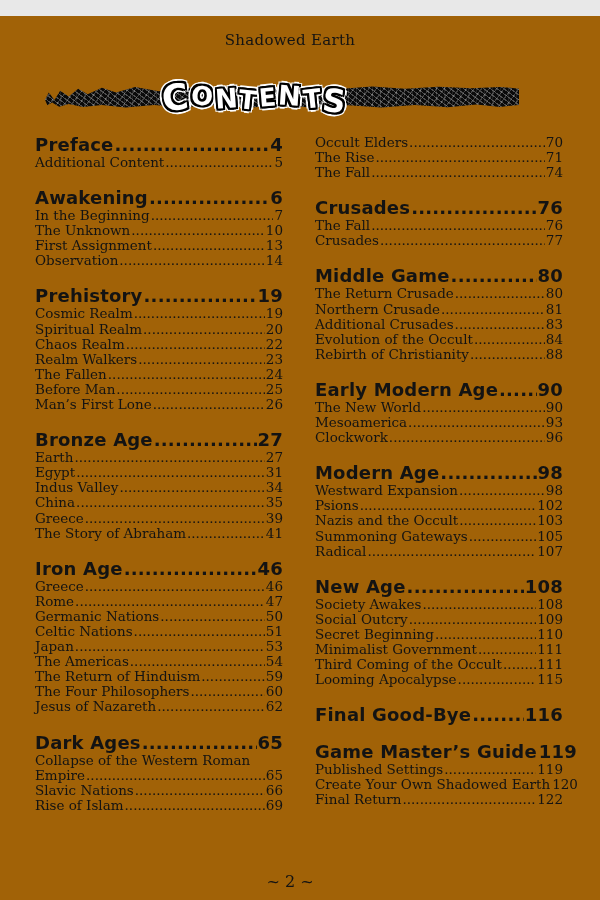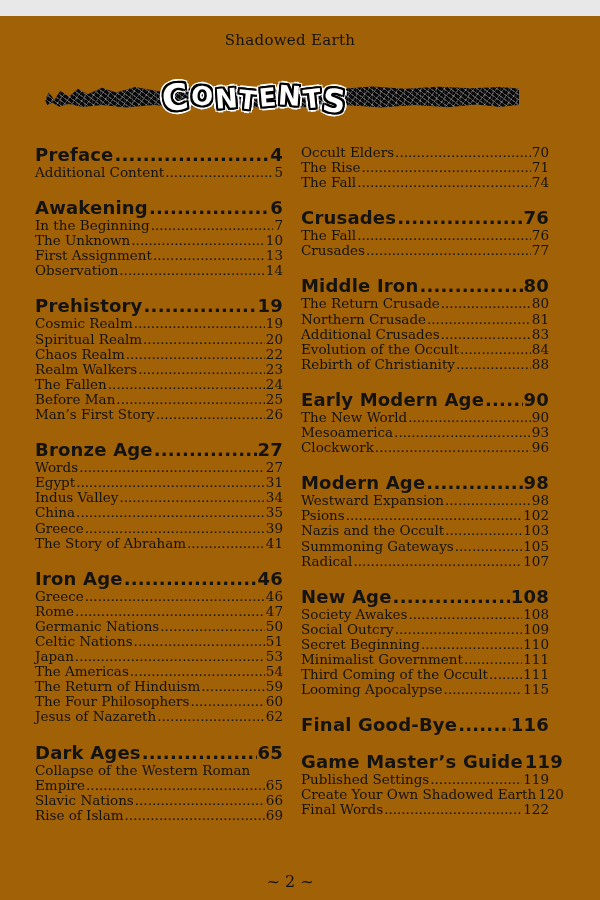--- a/index.html
+++ b/index.html
@@ -40,22 +40,22 @@
   .bl0 { font-size:36px !important; transform:rotate(-7deg); }
   .bl1 { transform:rotate(4deg) translateY(-1px); }
   .bl2 { font-size:27px !important; transform:rotate(-4deg) translateY(1px); }
   .bl3 { transform:rotate(6deg) translateY(3px); }
   .bl4 { font-size:25px !important; transform:rotate(-5deg); }
   .bl5 { font-size:27px !important; transform:rotate(4deg) translateY(-2px); }
   .bl6 { transform:rotate(-6deg) translateY(2px); }
   .bl7 { font-size:32px !important; transform:rotate(7deg) translateY(4px); }
   
   .toc {
-    position:absolute; top:129px; left:35px; width:510px;
-    display:flex; gap:18px;
+    position:absolute; top:119px; left:35px; width:510px;
+    display:flex; gap:32px;
   }
   .toc-col { width:248px; }
   .toc-section { margin-bottom:18px; }
   .toc-row {
     display:flex; align-items:baseline;
     font-size:13.5px; line-height:15.1px;
   }
   .toc-row .label { white-space:nowrap; }
   .toc-row .dots { flex:1 1 auto; overflow:hidden; white-space:nowrap; margin:0 1px; }
   .toc-row .dots::after {
@@ -164,33 +164,33 @@
             <span class="label">The Fallen</span>
             <span class="dots"></span>
             <span class="pg">24</span>
           </div>
           <div class="toc-row">
             <span class="label">Before Man</span>
             <span class="dots"></span>
             <span class="pg">25</span>
           </div>
           <div class="toc-row">
-            <span class="label">Man’s First Story</span>
+            <span class="label">Man’s First Lone</span>
             <span class="dots"></span>
             <span class="pg">26</span>
           </div>
         </div>
         <div class="toc-section">
           <div class="toc-row toc-heading">
             <span class="label">Bronze Age</span>
             <span class="dots"></span>
             <span class="pg">27</span>
           </div>
           <div class="toc-row">
-            <span class="label">Words</span>
+            <span class="label">Earth</span>
             <span class="dots"></span>
             <span class="pg">27</span>
           </div>
           <div class="toc-row">
             <span class="label">Egypt</span>
             <span class="dots"></span>
             <span class="pg">31</span>
           </div>
           <div class="toc-row">
             <span class="label">Indus Valley</span>
@@ -321,21 +321,21 @@
             <span class="pg">76</span>
           </div>
           <div class="toc-row">
             <span class="label">Crusades</span>
             <span class="dots"></span>
             <span class="pg">77</span>
           </div>
         </div>
         <div class="toc-section">
           <div class="toc-row toc-heading">
-            <span class="label">Middle Iron</span>
+            <span class="label">Middle Game</span>
             <span class="dots"></span>
             <span class="pg">80</span>
           </div>
           <div class="toc-row">
             <span class="label">The Return Crusade</span>
             <span class="dots"></span>
             <span class="pg">80</span>
           </div>
           <div class="toc-row">
             <span class="label">Northern Crusade</span>
@@ -466,21 +466,21 @@
             <span class="label">Published Settings</span>
             <span class="dots"></span>
             <span class="pg">119</span>
           </div>
           <div class="toc-row">
             <span class="label">Create Your Own Shadowed Earth</span>
             <span class="dots"></span>
             <span class="pg">120</span>
           </div>
           <div class="toc-row">
-            <span class="label">Final Words</span>
+            <span class="label">Final Return</span>
             <span class="dots"></span>
             <span class="pg">122</span>
           </div>
         </div>
       </div>
   </div>
 
   <div class="footer">~ 2 ~</div>
 
 </div>

